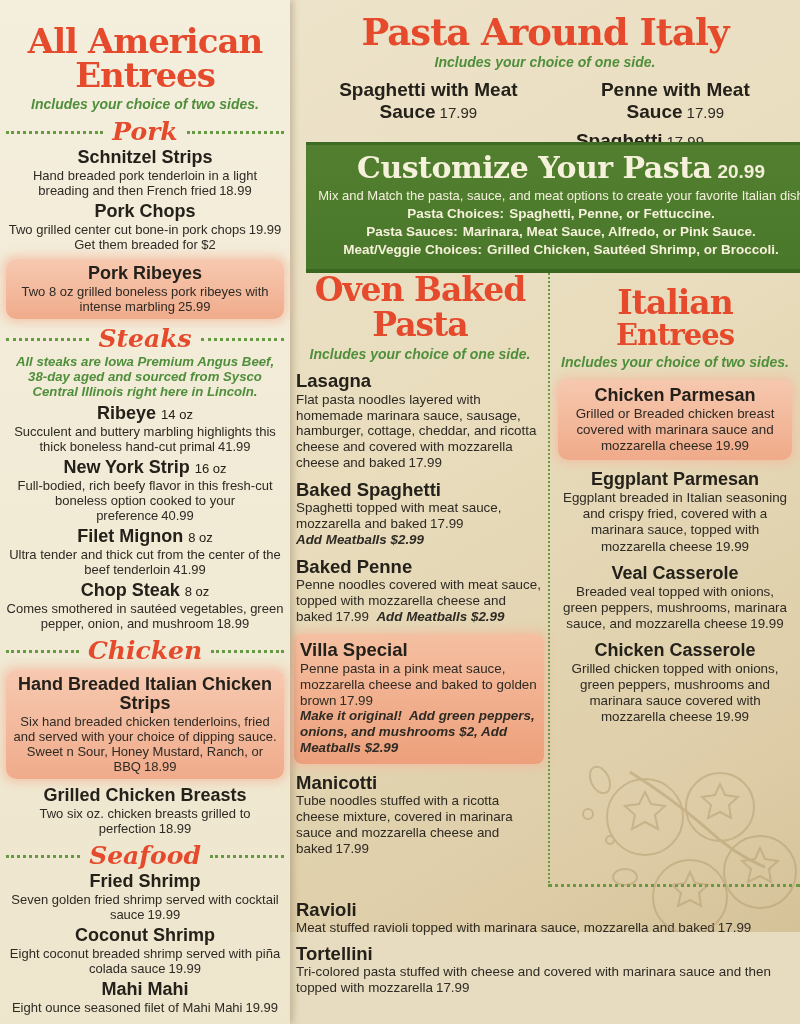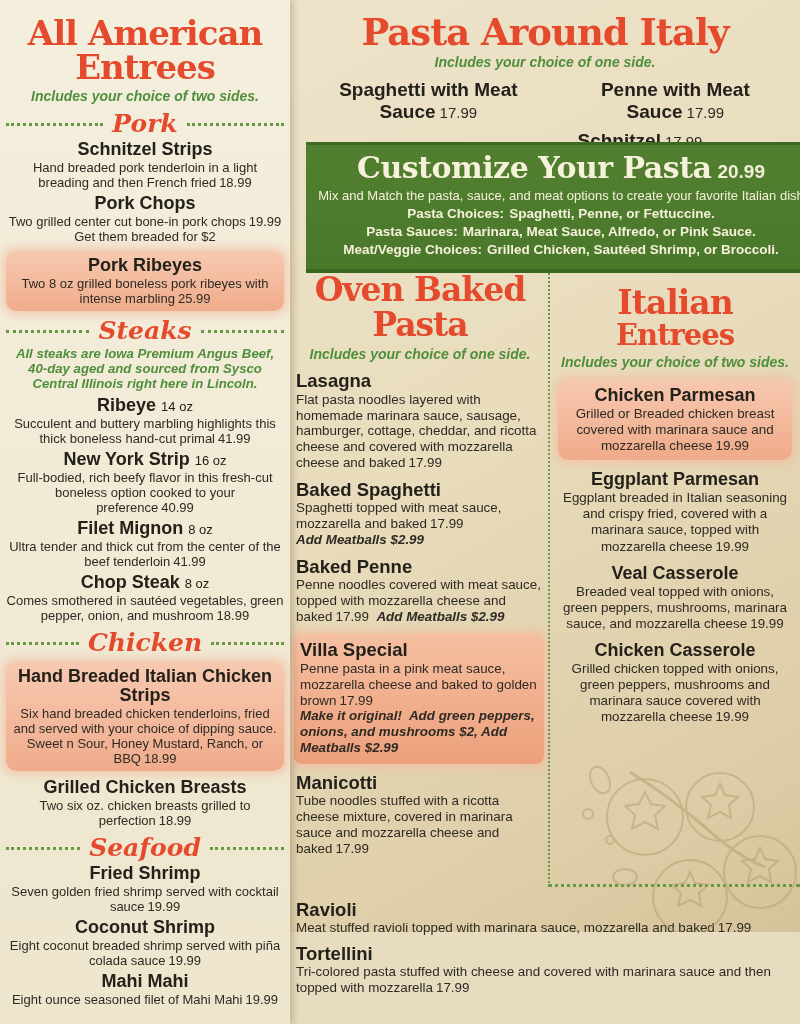--- a/index.html
+++ b/index.html
@@ -2,21 +2,21 @@
 <html><head>
 <meta charset="utf-8">
 <style>
   html,body{margin:0;padding:0;}
   body{width:800px;height:1024px;overflow:hidden;font-family:"Liberation Sans",sans-serif;color:#2e2a24;}
   .page{position:relative;width:800px;height:1024px;background:#e7dcbf;}
 
   
   .left-col{position:absolute;left:0;top:0;width:290px;height:1024px;box-sizing:border-box;
     background:linear-gradient(180deg,#f4eedd 0%,#f1ead5 55%,#ede5cc 100%);
-    text-align:center;padding:16px 6px 0;box-shadow:3px 0 7px rgba(90,70,40,.28);z-index:2;}
+    text-align:center;padding:24px 6px 0;box-shadow:3px 0 7px rgba(90,70,40,.28);z-index:2;}
   .big-title{font-family:"DejaVu Serif",serif;font-weight:700;color:#e54a2d;line-height:1.0;letter-spacing:-1px;}
   .lt{font-size:34px;}
   .subtitle{color:#4f8f3b;font-style:italic;font-weight:600;font-size:14px;margin-top:4px;}
   .shead{display:flex;align-items:center;margin:7px 0 3px;}
   .shead .dots{flex:1;border-top:3px dotted #659a43;height:0;margin-top:2px;}
   .shead .txt{font-family:"DejaVu Serif",serif;font-style:italic;font-weight:700;color:#e54a2d;font-size:25px;line-height:1;margin:0 9px;}
   .itm{margin-top:4px;}
   .nm{font-size:18px;font-weight:700;line-height:1.05;color:#24201a;}
   .sz{font-size:13px;font-weight:400;letter-spacing:0;}
   .ds{font-size:13px;line-height:1.16;margin-top:1px;}
@@ -102,21 +102,21 @@
     <div class="itm hl">
       <div class="nm">Pork Ribeyes</div>
       <div class="ds"><span>Two 8 oz grilled boneless pork ribeyes with intense marbling</span><span class="pr">25.99</span></div>
     </div>
 
     <div class="shead">
       <span class="dots"></span>
       <span class="txt">Steaks</span>
       <span class="dots"></span>
     </div>
-    <div class="gnote">All steaks are Iowa Premium Angus Beef, 40-day aged and sourced from Sysco Central Illinois right here in Lincoln.</div>
+    <div class="gnote">All steaks are Iowa Premium Angus Beef, 38-day aged and sourced from Sysco Central Illinois right here in Lincoln.</div>
     <div class="itm">
       <div class="nm"><span>Ribeye</span> <span class="sz">14 oz</span></div>
       <div class="ds"><span>Succulent and buttery marbling highlights this thick boneless hand-cut primal</span><span class="pr">41.99</span></div>
     </div>
     <div class="itm">
       <div class="nm"><span>New York Strip</span> <span class="sz">16 oz</span></div>
       <div class="ds"><span>Full-bodied, rich beefy flavor in this fresh-cut boneless option cooked to your preference</span><span class="pr">40.99</span></div>
     </div>
     <div class="itm">
       <div class="nm"><span>Filet Mignon</span> <span class="sz">8 oz</span></div>
@@ -162,21 +162,21 @@
 
   <div class="right-region">
 
     <div class="pitaly">
       <div class="pit-title"><span class="b">Pasta</span><span class="r"> Around Italy</span></div>
       <div class="pit-sub">Includes your choice of one side.</div>
       <div class="pit-items">
         <div><span class="nm2">Spaghetti with Meat Sauce</span><span class="pr2">17.99</span></div>
         <div><span class="nm2">Penne with Meat Sauce</span><span class="pr2">17.99</span></div>
       </div>
-      <div class="fett"><span class="nm2">Schnitzel</span><span class="pr2">17.99</span></div>
+      <div class="fett"><span class="nm2">Spaghetti</span><span class="pr2">17.99</span></div>
     </div>
 
     <div class="banner">
       <div><span class="btitle">Customize Your Pasta</span><span class="bprice">20.99</span></div>
       <div class="btag">Mix and Match the pasta, sauce, and meat options to create your favorite Italian dish</div>
       <div class="bline"><span class="lbl">Pasta Choices:</span><span>Spaghetti, Penne, or Fettuccine.</span></div>
       <div class="bline"><span class="lbl">Pasta Sauces:</span><span>Marinara, Meat Sauce, Alfredo, or Pink Sauce.</span></div>
       <div class="bline"><span class="lbl">Meat/Veggie Choices:</span><span>Grilled Chicken, Sautéed Shrimp, or Broccoli.</span></div>
     </div>
 

